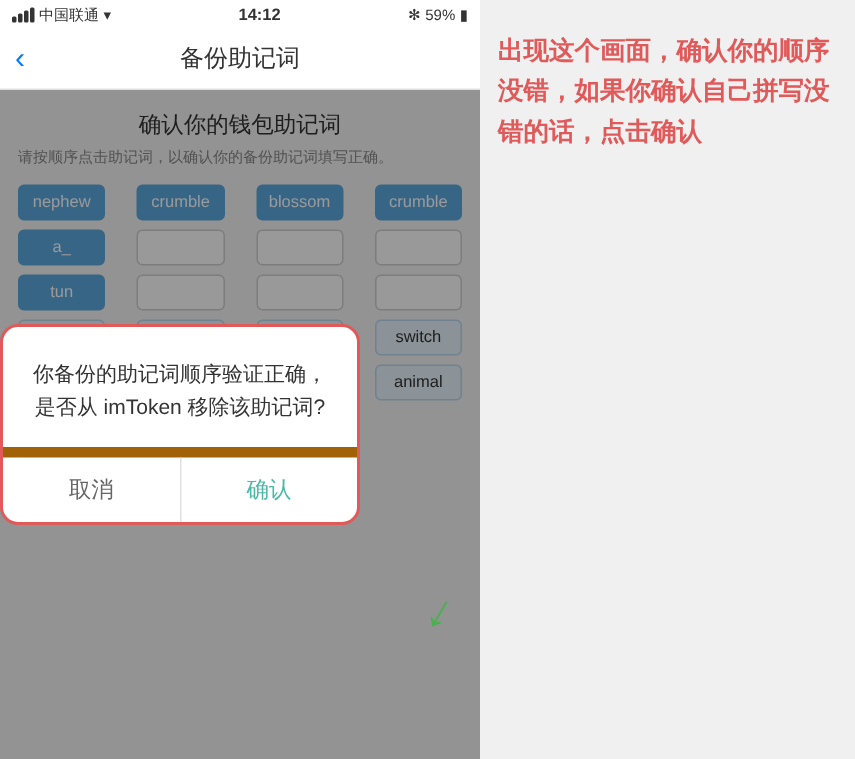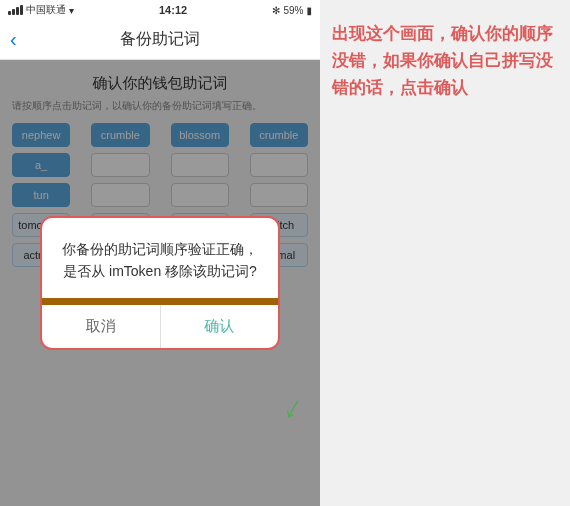--- a/index.html
+++ b/index.html
@@ -128,21 +128,20 @@
       cursor: pointer;
     }
 
     
     .modal-overlay {
       position: absolute;
       top: 0; left: 0; right: 0; bottom: 0;
       background: rgba(0,0,0,0.4);
       display: flex;
       align-items: center;
-      justify-content: center;
       z-index: 100;
     }
     .modal-box {
       background: #fff;
       border-radius: 12px;
       width: 240px;
       padding: 20px 16px 0;
       border: 2px solid #e05a5a;
     }
     .modal-text {

